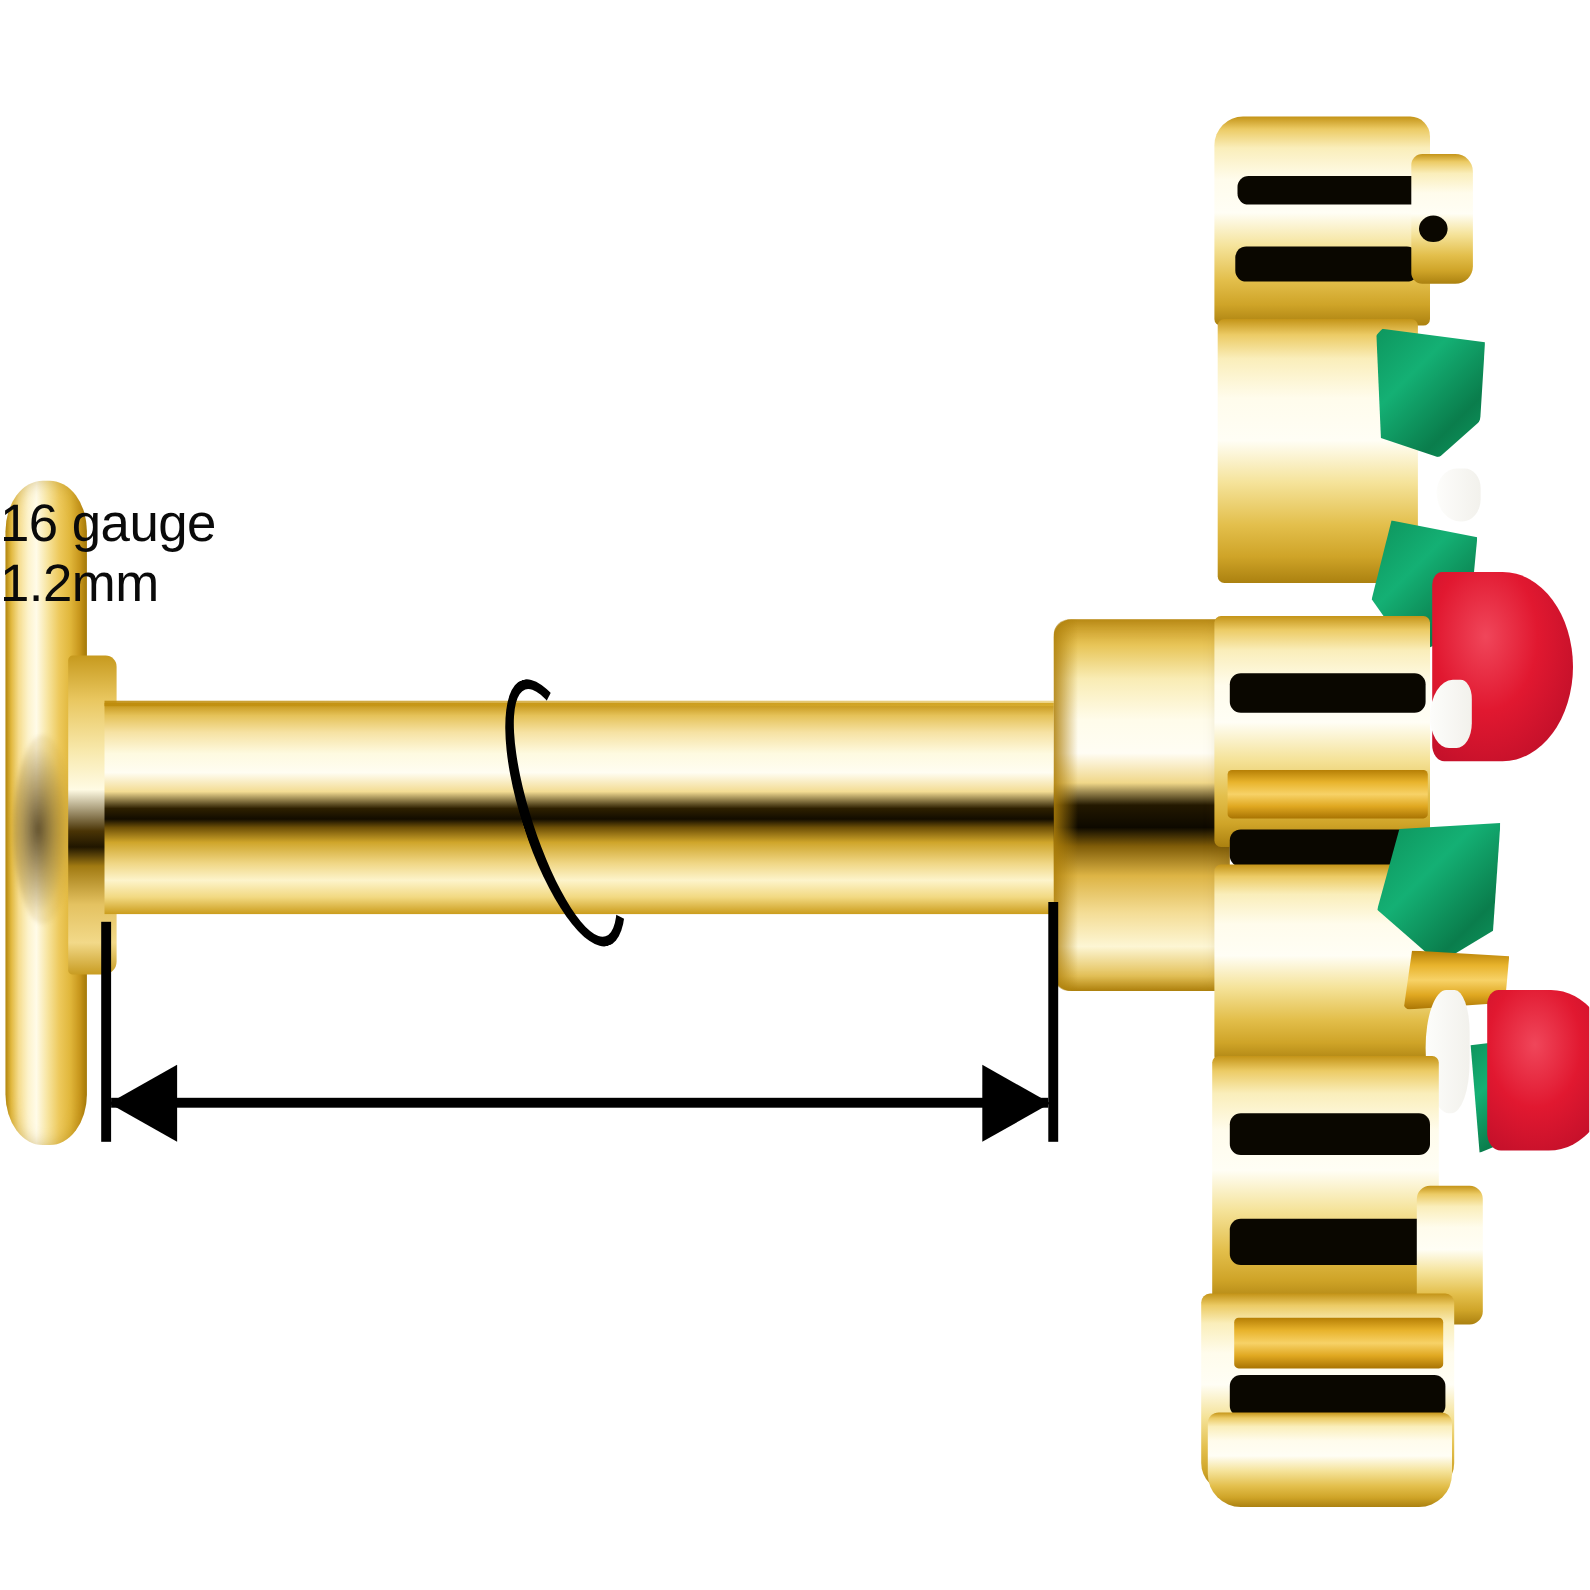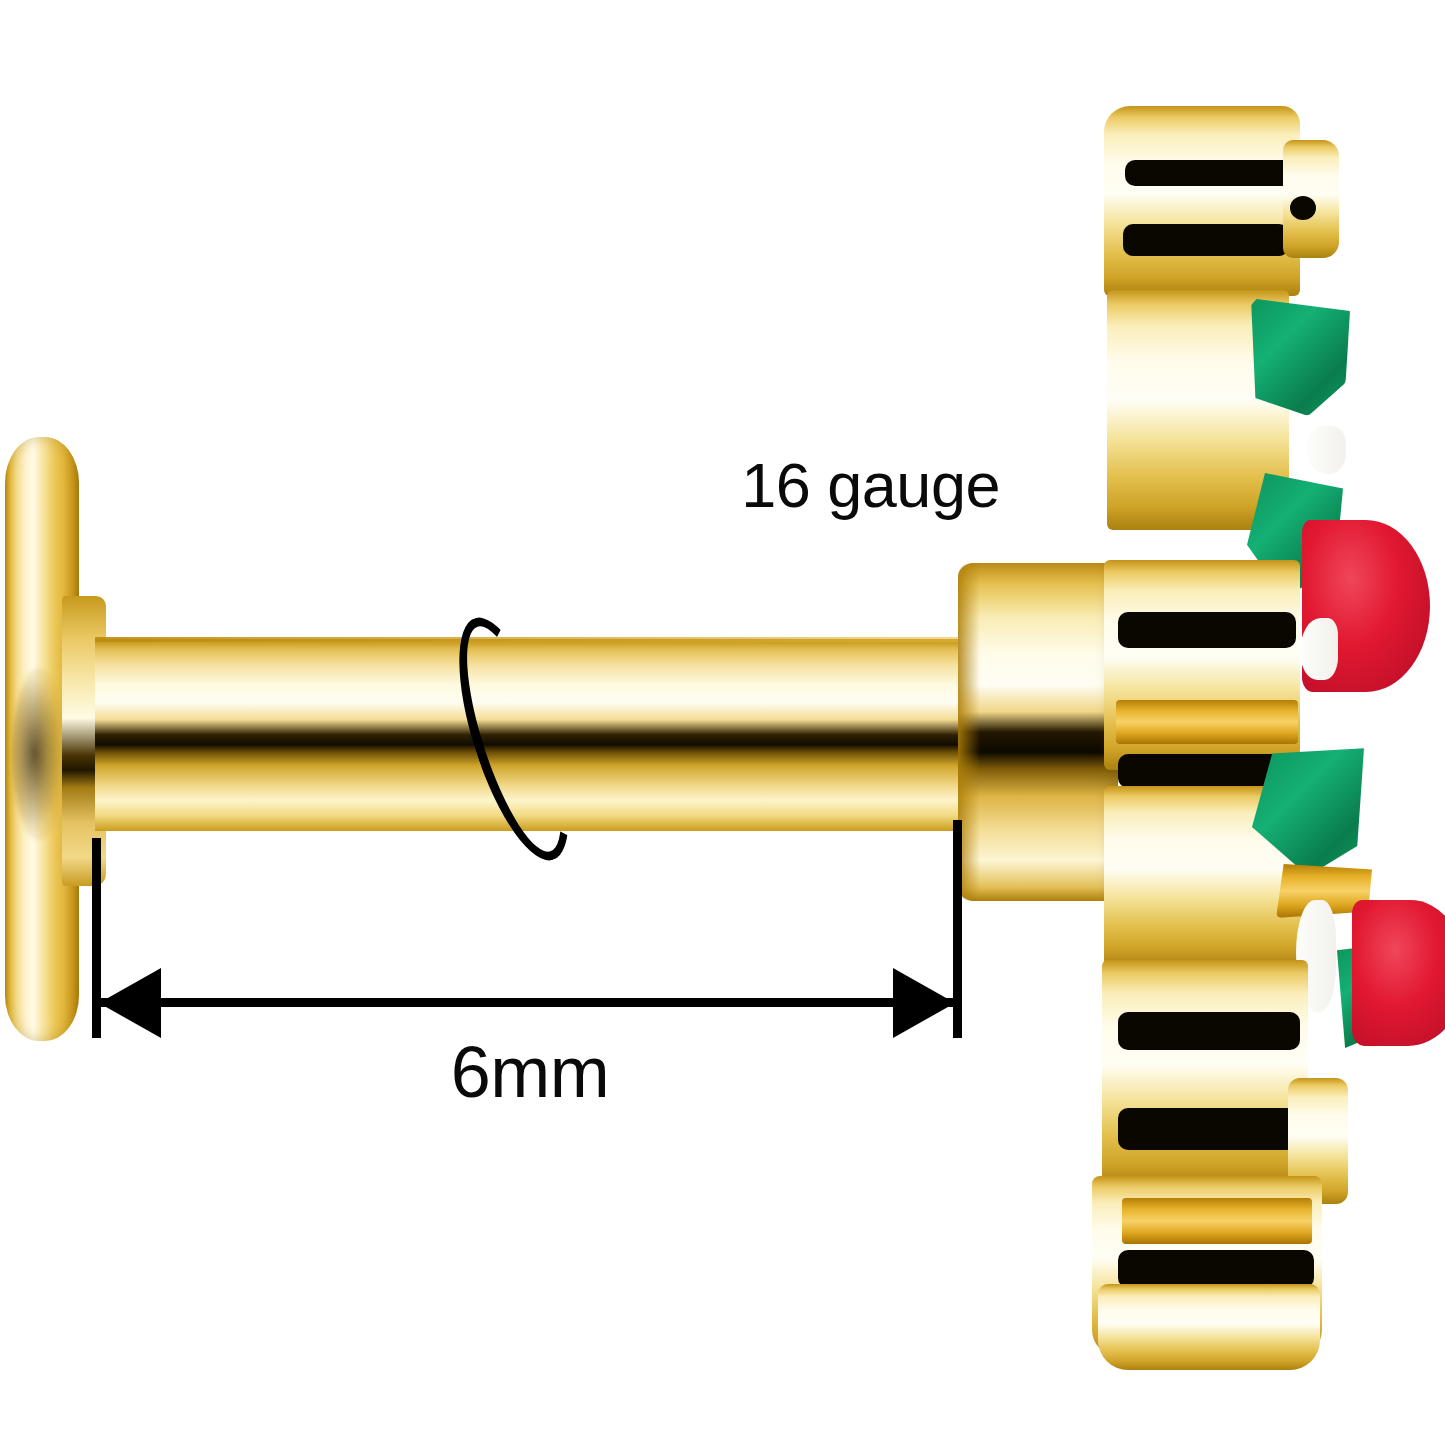--- a/index.html
+++ b/index.html
@@ -22,22 +22,22 @@
     color: #0a0a0a;
     font-family: "Liberation Sans", sans-serif;
     font-weight: 400;
     white-space: nowrap;
     line-height: 1.12;
     letter-spacing: -0.5px;
   }
   #gauge-label {
     left: 0; top: 450px;
     width: 1000px;
-    text-align: right;
-    font-size: 63px;
+    text-align: left;
+    font-size: 48px;
   }
   #length-label {
     left: 0; top: 1032px;
     width: 1060px;
     text-align: center;
     font-size: 72px;
   }
   .anno .ln2 { display: block; }
 
   
@@ -287,25 +287,25 @@
               border-radius:8px 8px 26px 26px;"></div>
   <div class="gold-warm" style="left:1122px; top:1198px; width:190px; height:46px; border-radius:4px;"></div>
   <div class="shadow-band" style="left:1118px; top:1250px; width:196px; height:38px;"></div>
   <div class="charm-seg" style="left:1098px; top:1284px; width:222px; height:86px;
               border-radius:10px 10px 30px 30px;"></div>
 
   <div id="caliper"></div>
 
   <div id="gauge-label" class="anno">
     <span>16 gauge</span>
+    <span class="ln2">1.2mm</span>
   </div>
 
   <div class="ext-line" id="ext-left"></div>
   <div class="ext-line" id="ext-right"></div>
   <div id="dim-shaft"></div>
   <div class="arrow-head" id="arrow-left"></div>
   <div class="arrow-head" id="arrow-right"></div>
 
   <div id="length-label" class="anno">
-    <span class="ln2">6mm</span>
   </div>
 
 </div>
 
 </body></html>

